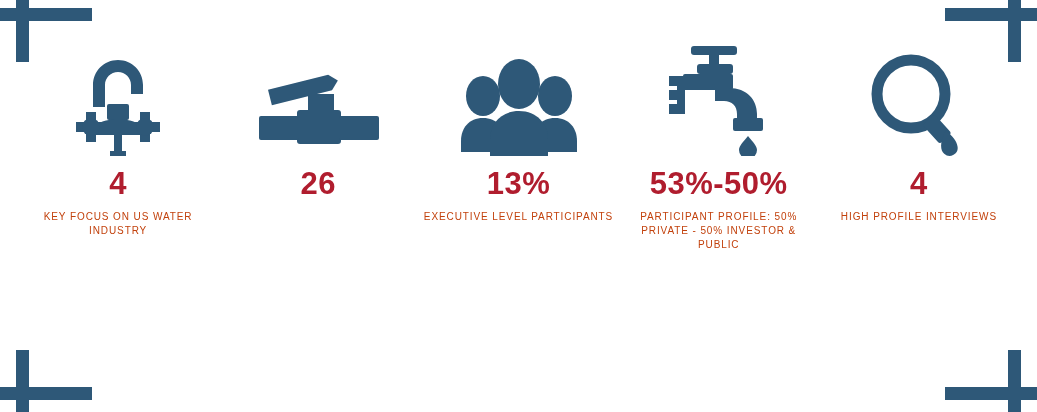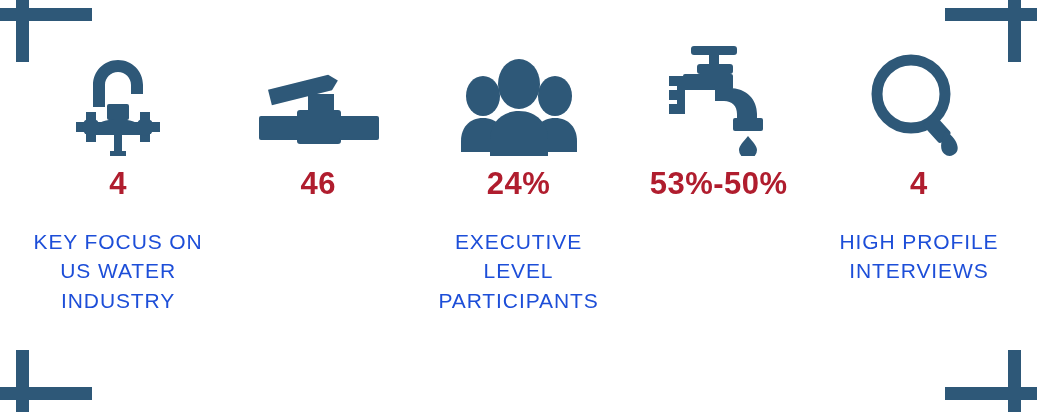--- a/index.html
+++ b/index.html
@@ -77,24 +77,24 @@
   .stat-number {
     margin-top: 12px;
     font-size: 31px;
     font-weight: bold;
     line-height: 1.05;
     color: #b01d2e;
     letter-spacing: 0.5px;
     white-space: nowrap;
   }
   .stat-label {
-    margin-top: 26px;
-    font-size: 21px;
+    margin-top: 9px;
+    font-size: 10px;
     line-height: 1.42;
-    color: #1d4ed8;
+    color: #c2410c;
     letter-spacing: 0.9px;
     text-transform: uppercase;
     max-width: 200px;
   }
 </style>
 </head>
 <body>
 
 <div id="infographic">
 
@@ -142,37 +142,37 @@
         <svg width="130" height="100" viewBox="0 0 130 100" aria-hidden="true">
           <g fill="#2e5878">
             <path d="M16 26h62l8 8-8 8H16z" transform="rotate(-14 47 34)"></path>
             <path d="M55 38h26v16H55z"></path>
             <rect x="44" y="54" width="44" height="34" rx="3"></rect>
             <rect x="6" y="60" width="40" height="24" rx="2"></rect>
             <rect x="86" y="60" width="40" height="24" rx="2"></rect>
           </g>
         </svg>
       </div>
-      <div class="stat-number">46</div>
+      <div class="stat-number">26</div>
     </div>
 
     <div class="stat-col">
       <div class="stat-icon">
         <svg width="116" height="100" viewBox="0 0 116 100" aria-hidden="true">
           <g fill="#2e5878">
             <ellipse cx="22" cy="40" rx="17" ry="20"></ellipse>
             <path d="M22 62C8 62 0 72 0 85v11h44V85c0-13-8-23-22-23z"></path>
             <ellipse cx="94" cy="40" rx="17" ry="20"></ellipse>
             <path d="M94 62c-14 0-22 10-22 23v11h44V85c0-13-8-23-22-23z"></path>
             <ellipse cx="58" cy="28" rx="21" ry="25"></ellipse>
             <path d="M58 55c-18 0-29 13-29 28v17h58V83c0-15-11-28-29-28z"></path>
           </g>
         </svg>
       </div>
-      <div class="stat-number">24%</div>
+      <div class="stat-number">13%</div>
       <div class="stat-label">EXECUTIVE LEVEL PARTICIPANTS</div>
     </div>
 
     <div class="stat-col">
       <div class="stat-icon">
         <svg width="120" height="112" viewBox="0 0 120 112" aria-hidden="true">
           <g fill="#2e5878">
             <rect x="32" y="2" width="46" height="9" rx="3"></rect>
             <rect x="50" y="8" width="10" height="16"></rect>
             <rect x="38" y="20" width="36" height="10" rx="3"></rect>
@@ -181,20 +181,21 @@
             <rect x="74" y="74" width="30" height="13" rx="2"></rect>
             <rect x="10" y="32" width="14" height="10"></rect>
             <rect x="10" y="46" width="14" height="10"></rect>
             <rect x="10" y="60" width="14" height="10"></rect>
             <rect x="18" y="32" width="8" height="38"></rect>
             <path d="M89 92c-5 6-9 10-9 14a9 9 0 0 0 18 0c0-4-4-8-9-14z"></path>
           </g>
         </svg>
       </div>
       <div class="stat-number">53%-50%</div>
+      <div class="stat-label">PARTICIPANT PROFILE: 50% PRIVATE - 50% INVESTOR &amp; PUBLIC</div>
     </div>
 
     <div class="stat-col">
       <div class="stat-icon">
         <svg width="104" height="104" viewBox="0 0 104 104" aria-hidden="true">
           <g fill="none" stroke="#2e5878" stroke-width="11">
             <circle cx="44" cy="42" r="34"></circle>
           </g>
           <g fill="#2e5878">
             <rect x="62" y="64" width="16" height="26" rx="3" transform="rotate(-42 70 77)"></rect>

